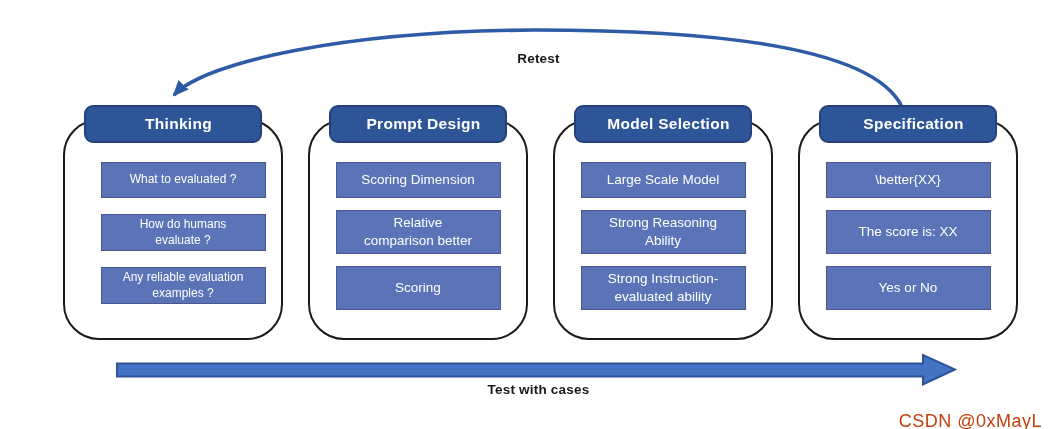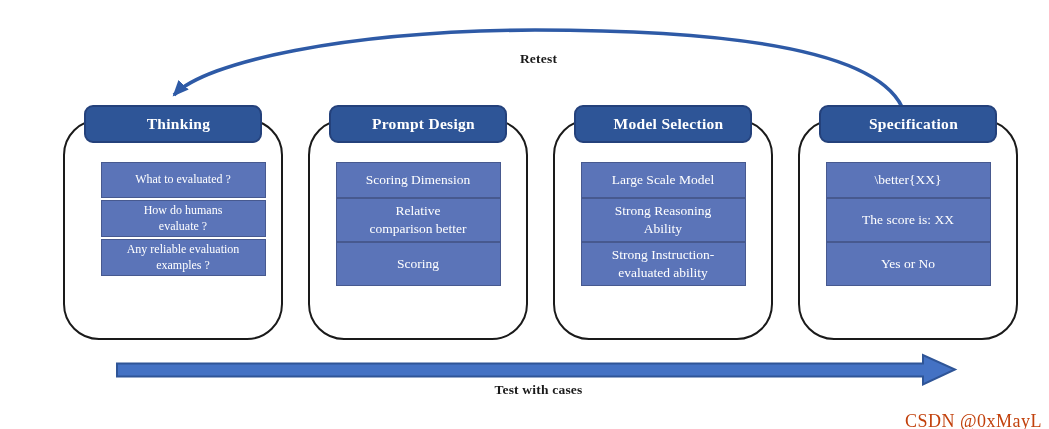--- a/index.html
+++ b/index.html
@@ -1,20 +1,20 @@
 <!DOCTYPE html>
 <html><head>
 <meta charset="utf-8">
 <style>
   html,body{margin:0;padding:0;background:#ffffff;}
   .canvas{
     position:relative;
     width:1049px;height:429px;
     background:#ffffff;
-    font-family:Liberation Serif, serif;
+    font-family:Liberation Sans, sans-serif;
     overflow:hidden;
   }
   .arrows-svg{position:absolute;left:0;top:0;width:1049px;height:429px;pointer-events:none;}
   .label{
     position:absolute;left:14px;width:1049px;text-align:center;
     color:#1a1a1a;font-weight:bold;font-size:13.5px;letter-spacing:.2px;
   }
   .retest-label{top:51px;}
   .test-label{top:382px;}
   .column{
@@ -24,23 +24,23 @@
   }
   .c0{left:63px;} .c1{left:308px;} .c2{left:553px;} .c3{left:798px;}
   .col-header{
     position:absolute;top:-16px;left:50%;margin-left:-89px;width:178px;height:38px;
     background:#2E5597;border:2px solid #24417B;border-radius:9px;
     box-sizing:border-box;display:flex;align-items:center;justify-content:center;
     color:#ffffff;font-weight:bold;font-size:15.5px;letter-spacing:.3px;padding-left:11px;
   }
   .col-items{
     position:absolute;top:41px;left:0;right:0;
-    display:flex;flex-direction:column;align-items:center;
+    display:flex;flex-direction:column;align-items:center;gap:12px;
   }
-  .c0 .col-items{gap:2px;padding-left:20px;}
+  .c0 .col-items{gap:16px;padding-left:20px;}
   .item{
     width:165px;min-height:36px;box-sizing:border-box;
     background:#5B74B8;border:1px solid #47598F;
     display:flex;align-items:center;justify-content:center;
     color:#ffffff;font-size:13.5px;line-height:1.3;text-align:center;
     white-space:pre-line;padding:2px 6px;
   }
   .c0 .item{font-size:12px;}
   .column:not(.c0) .item:nth-child(n+2){min-height:44px;}
   .watermark{

